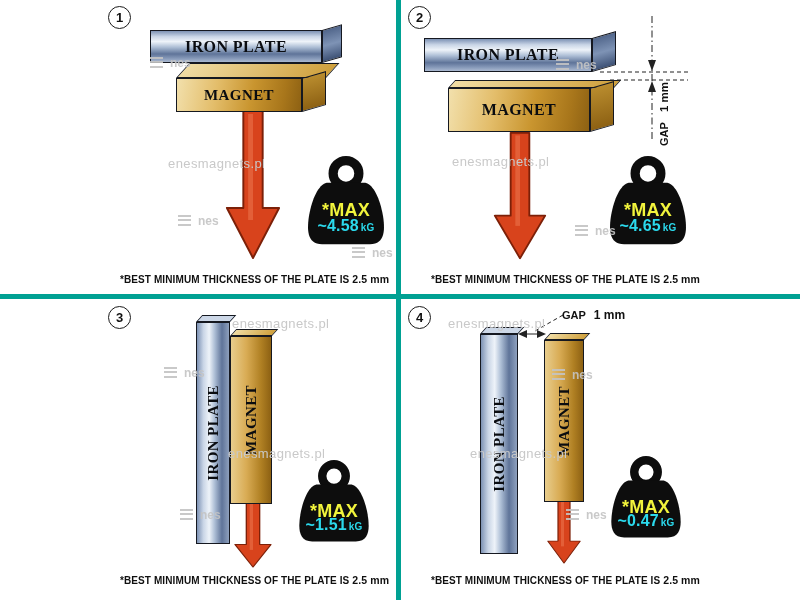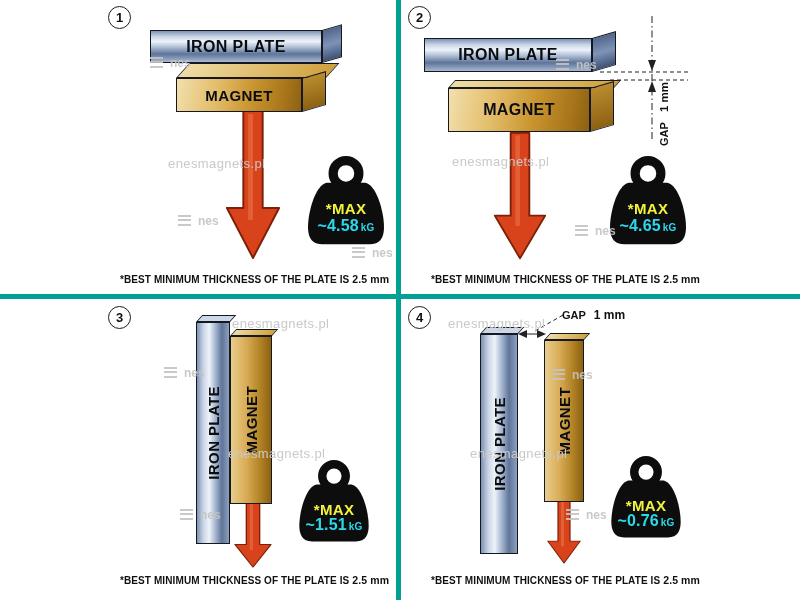--- a/index.html
+++ b/index.html
@@ -9,21 +9,21 @@
   .panel{position:absolute;}
 
   .divider{background:var(--divider,#00A193);position:absolute;z-index:10;}
 
   .badge{width:21px;height:21px;border:1.6px solid #1b1b1b;border-radius:50%;
          display:flex;align-items:center;justify-content:center;
          font-size:13px;font-weight:700;color:#111;background:#fff;z-index:7;}
 
   .face{border:1.4px solid #151820;box-sizing:border-box;
         display:flex;align-items:center;justify-content:center;z-index:2;}
-  .lbl{font-weight:700;color:#0a0c10;letter-spacing:.4px;}
+  .lbl{font-weight:700;color:#0a0c10;letter-spacing:.4px;font-family:Liberation Serif, serif;}
   .vtext{writing-mode:vertical-rl;transform:rotate(180deg);white-space:nowrap;}
 
   .plate-h{background:linear-gradient(180deg,#7d92b4 0%,#c9d5e6 18%,#eef3f9 34%,
            #aebfd6 52%,#5f7499 74%,#8598b8 88%,#aab9d0 100%);}
   .plate-v{background:linear-gradient(90deg,#7d92b4 0%,#c9d5e6 20%,#eef3f9 38%,
            #aebfd6 55%,#5f7499 78%,#8ea0bd 100%);}
   .plate-side{background:linear-gradient(180deg,#51668b 0%,#7e93b5 50%,#3e5276 100%);
            border:1.4px solid #151820;box-sizing:border-box;
            transform:skewY(-16deg);transform-origin:0 50%;z-index:1;}
   .plate-top{background:#ccd7e7;border:1.4px solid #151820;box-sizing:border-box;
@@ -41,21 +41,21 @@
 
   .arrow-svg{position:absolute;z-index:1;}
   .arrow-svg .body{fill:var(--arrow,#D8431C);stroke:#7c2008;stroke-width:2;stroke-linejoin:round;}
   .arrow-svg .hl{fill:#f2825a;opacity:.45;}
 
   .weight{position:absolute;z-index:4;}
   .weight svg{position:absolute;left:0;top:0;width:100%;height:100%;}
   .weight .ring{fill:none;stroke:var(--weight,#0d0d0d);stroke-width:10;}
   .weight .bodyw{fill:var(--weight,#0d0d0d);}
   .wtxt{position:absolute;left:0;width:100%;text-align:center;line-height:1;z-index:5;}
-  .wmax{color:var(--max,#F2F43C);font-weight:700;font-size:15px;letter-spacing:.3px;}
+  .wmax{color:var(--max,#F2F43C);font-weight:700;font-size:18px;letter-spacing:.3px;}
   .wval{color:var(--value,#2BD9EC);font-weight:700;font-size:16px;letter-spacing:.2px;}
   .wval .unit{font-size:10px;margin-left:2px;}
 
   .caption{position:absolute;font-size:10px;font-weight:700;color:#101010;
            text-align:right;letter-spacing:.1px;white-space:nowrap;z-index:6;}
   .caption b{font-size:10.5px;font-weight:800;margin-left:3px;}
 
   .wm{position:absolute;color:#c9c9c9;font-size:13px;letter-spacing:.4px;z-index:6;}
   .enes{position:absolute;color:#c4c4c4;font-weight:700;font-size:12px;z-index:6;
         display:flex;align-items:center;gap:7px;opacity:.9;}
@@ -257,21 +257,21 @@
       <path class="hl" d="M25,4 L30,4 L30,110 L25,110 Z"></path>
     </svg>
 
     <div class="weight" style="left:204px;top:156px;width:84px;height:95px;">
       <svg viewBox="0 0 100 112" preserveAspectRatio="none">
         <circle class="ring" cx="50" cy="19" r="14"></circle>
         <path class="bodyw" d="M29,29 L71,29 C80,31 87,47 90,64 C92.5,79 93,96 76,96 L24,96 C7,96 7.5,79 10,64 C13,47 20,31 29,29 Z"></path>
       </svg>
       <div class="wtxt wmax" style="top:44%;">*MAX</div>
       <div class="wtxt wval" style="top:60%;">
-        <span>~0.76</span><span class="unit">kG</span>
+        <span>~0.47</span><span class="unit">kG</span>
       </div>
     </div>
 
     <div class="caption" style="left:25px;top:274px;width:275px;">
       <span>*BEST MINIMUM THICKNESS OF THE PLATE IS</span><b>2.5 mm</b>
     </div>
 
     <div class="wm" style="left:48px;top:16px;">enesmagnets.pl</div>
     <div class="wm" style="left:70px;top:146px;">enesmagnets.pl</div>
     <div class="enes" style="left:152px;top:68px;">

